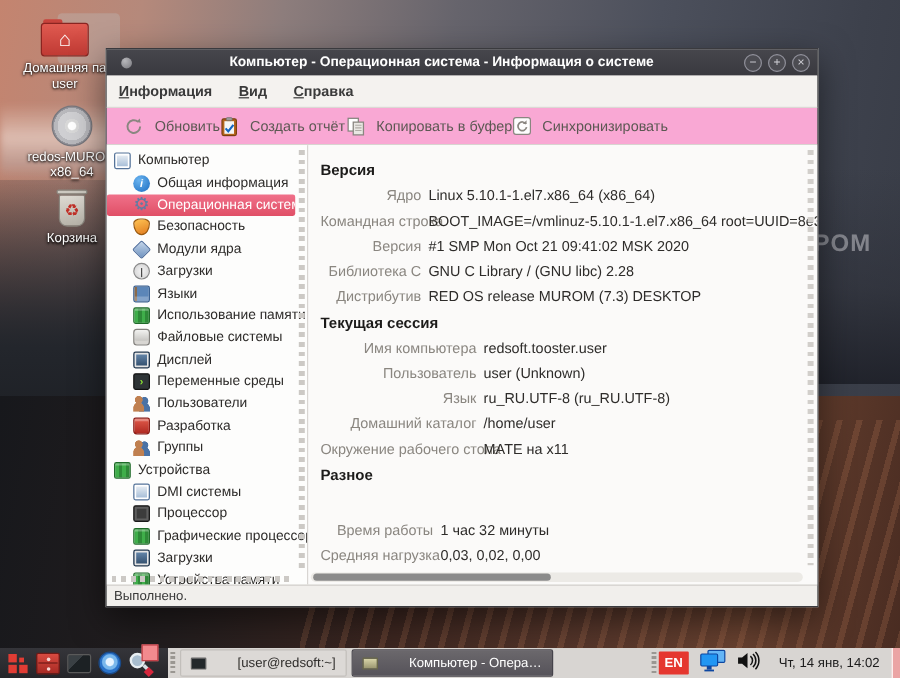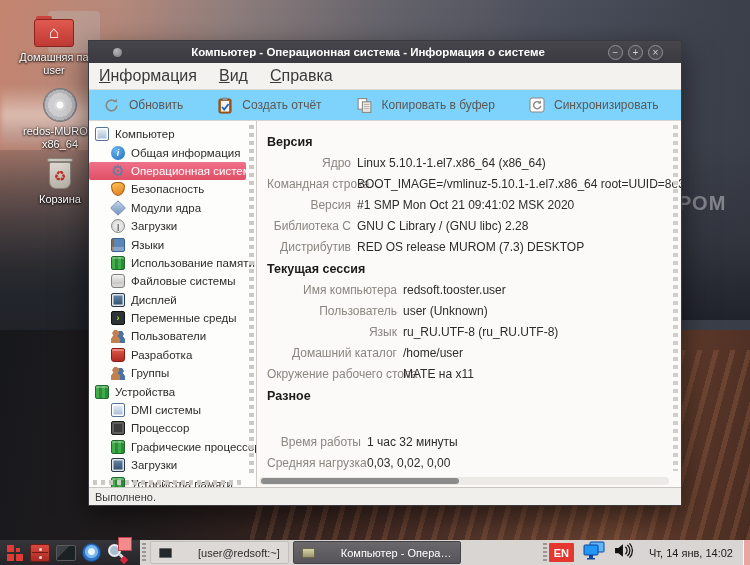--- a/index.html
+++ b/index.html
@@ -35,32 +35,32 @@
   .trash{position:relative;width:26px;height:32px;}
   .trash-lid{position:absolute;left:0;top:0;width:26px;height:4px;background:#cdc9c0;border:1px solid #8a867e;border-radius:2px;box-sizing:border-box;}
   .trash-body{position:absolute;left:2px;top:4px;width:22px;height:27px;background:linear-gradient(180deg,#dedad2,#b8b4aa);
     border:1px solid #8a867e;border-radius:2px 2px 7px 7px;box-sizing:border-box;
     display:flex;align-items:center;justify-content:center;color:#c23028;font-size:14px;}
   
   .window{position:absolute;left:88px;top:40px;width:594px;height:466px;background:#f1efec;
     border:1px solid #3a3a3e;box-sizing:border-box;box-shadow:0 10px 28px rgba(0,0,0,.55);
     display:flex;flex-direction:column;}
   .titlebar{height:22px;background:linear-gradient(180deg,#46464c,#39393f);display:flex;align-items:center;flex:none;
-    padding:0 18px;color:#fff;}
+    padding:0 6px;color:#fff;}
   .win-app-icon{width:9px;height:9px;border-radius:50%;background:radial-gradient(circle at 35% 30%,#b8b8bc,#77777d);margin:0 6px;flex:none;}
   .win-title{flex:1;text-align:center;font-size:11.5px;font-weight:bold;white-space:nowrap;overflow:hidden;}
   .win-controls{display:flex;gap:5px;flex:none;}
   .wbtn{width:15px;height:15px;border-radius:50%;background:#4c4c52;border:1px solid #90909a;color:#d0d0d6;
     font-size:10px;line-height:13px;text-align:center;box-sizing:border-box;cursor:default;}
   .menubar{height:26px;background:#f4f2ef;border-bottom:1px solid #dcd8d4;display:flex;align-items:center;
     padding-left:10px;gap:22px;flex:none;}
-  .menu-item{font-size:16px;color:#3a3a3a;}
+  .menu-item{font-size:12px;color:#3a3a3a;font-weight:bold;}
   .menu-item::first-letter{text-decoration:underline;}
-  .toolbar{height:30px;background:#7dd3fc;border-bottom:1px solid #d8d4d0;display:flex;align-items:center;
-    padding-left:14px;gap:34px;flex:none;}
+  .toolbar{height:30px;background:#f9a8d4;border-bottom:1px solid #d8d4d0;display:flex;align-items:center;
+    padding-left:14px;flex:none;}
   .tool-btn{display:flex;align-items:center;gap:9px;font-size:12px;color:#5c5853;}
   .tool-btn svg{display:block;}
   .win-body{flex:1;display:flex;min-height:0;background:#fff;}
   
   .sidebar{width:168px;flex:none;background:#fdfdfc;border-right:1px solid #cfcbc7;position:relative;
     padding-top:4px;box-sizing:border-box;overflow:hidden;}
   .tree-row{height:18.4px;display:flex;align-items:center;gap:6px;font-size:11.5px;color:#2e2c2a;
     white-space:nowrap;overflow:hidden;padding-left:6px;box-sizing:border-box;}
   .tree-row.ind{padding-left:22px;}
   .tree-row.sel{background:linear-gradient(180deg,#f0718a,#e04f66);color:#fff;border-radius:2px;margin-right:10px;}

